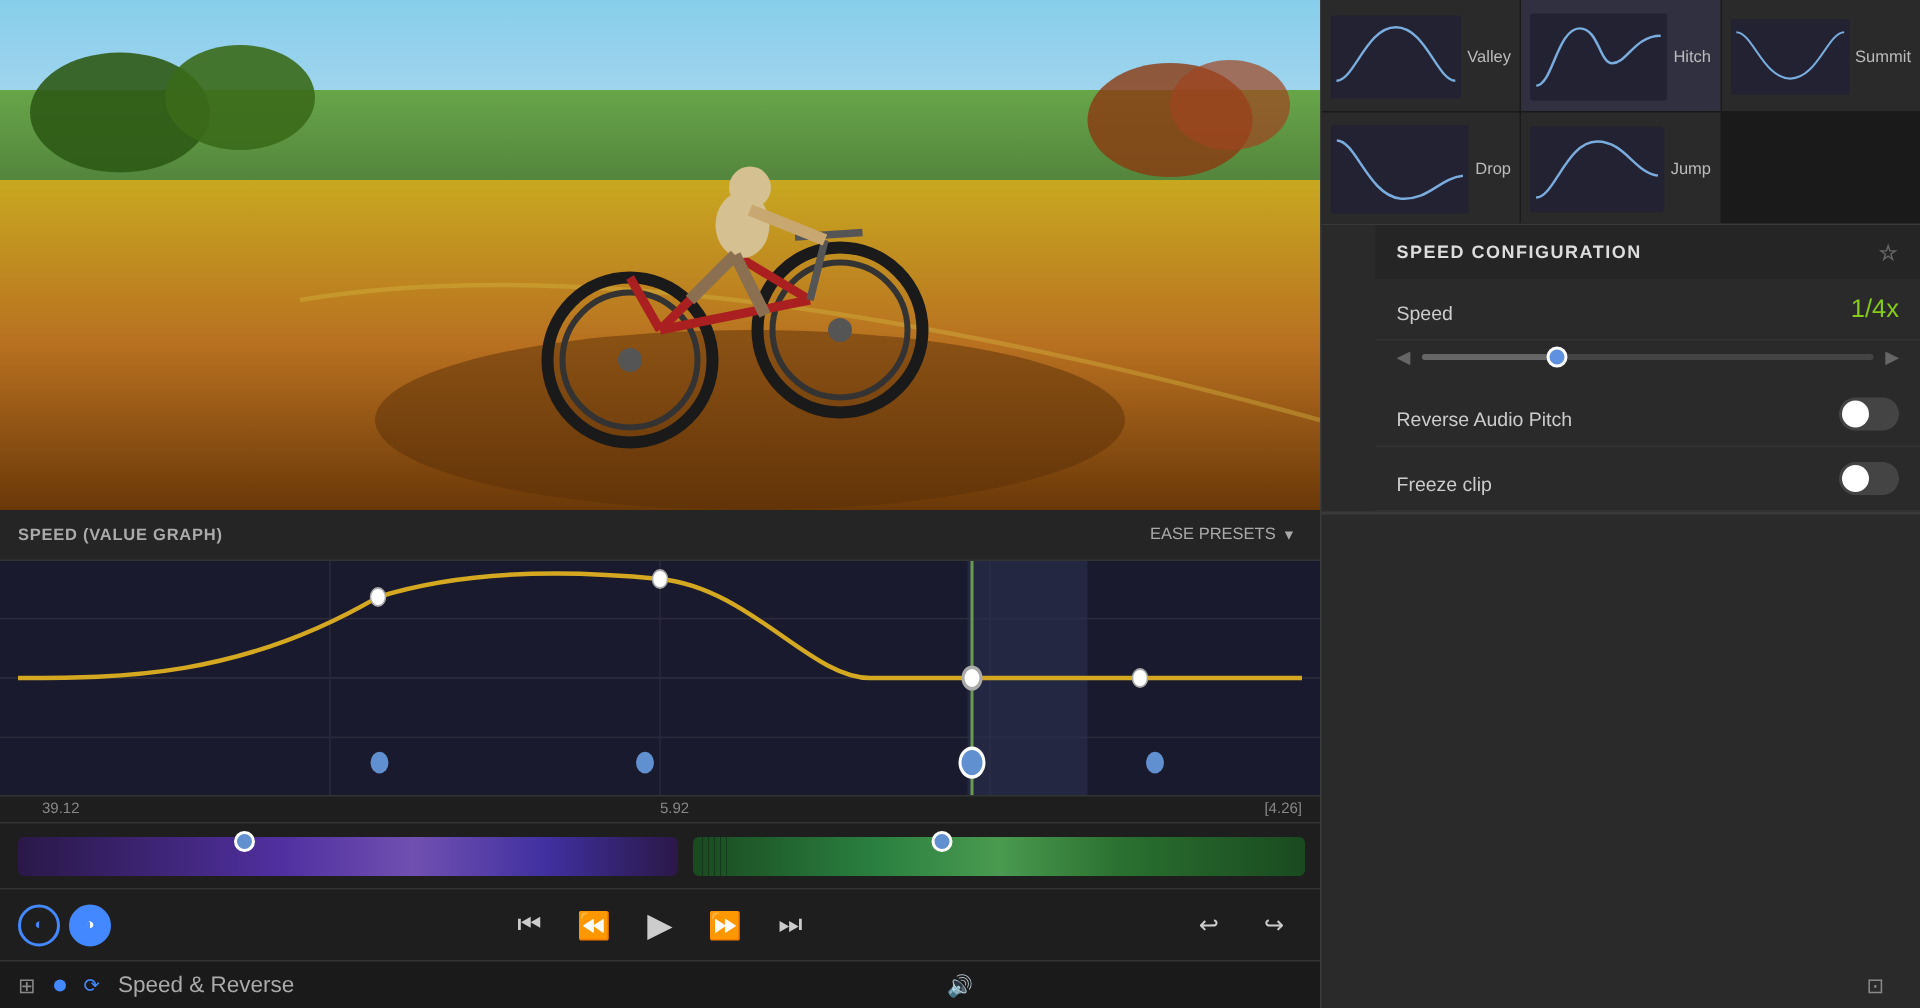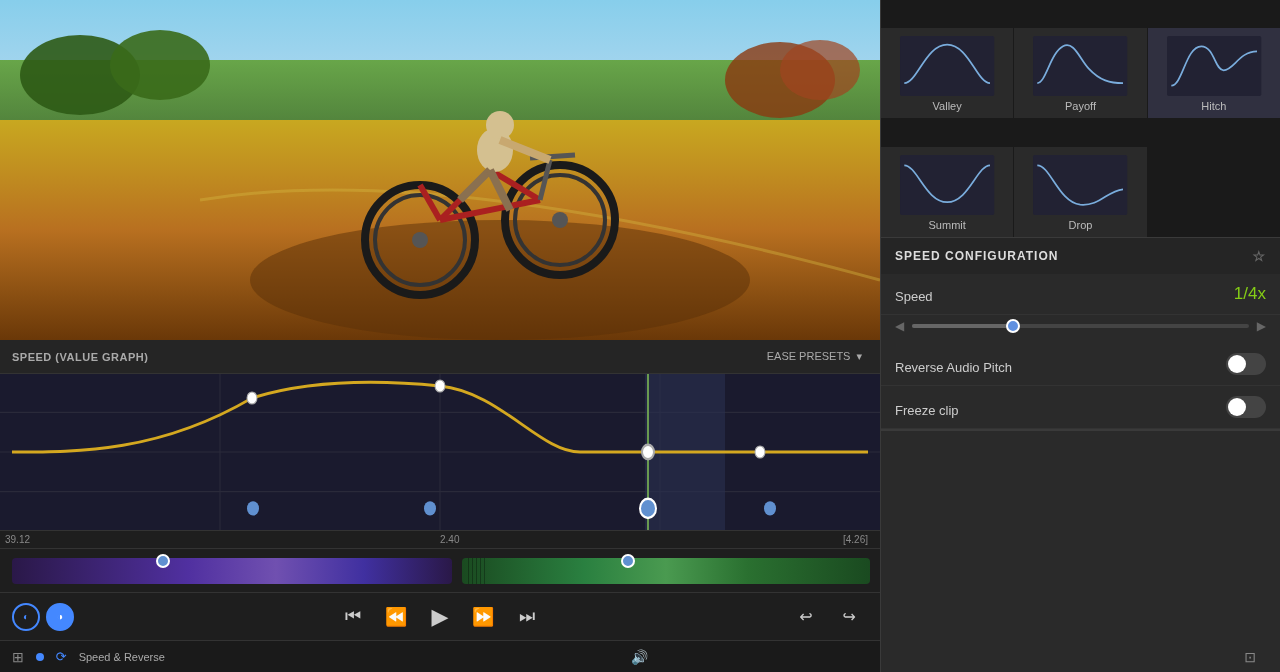--- a/index.html
+++ b/index.html
@@ -153,21 +153,21 @@
 
     .status-dot {
       width: 8px;
       height: 8px;
       background: #4488ff;
       border-radius: 50%;
     }
 
     .status-text {
       color: #aaa;
-      font-size: 11px;
+      font-size: 15px;
     }
 
     
     .right-panel {
       flex: 1;
       background: #2a2a2a;
       border-left: 1px solid #3a3a3a;
       display: flex;
       flex-direction: column;
       overflow-y: auto;
@@ -180,42 +180,41 @@
       gap: 1px;
       background: #1a1a1a;
       border-bottom: 1px solid #3a3a3a;
     }
 
     .preset-item {
       background: #2a2a2a;
       padding: 8px 6px 6px;
       cursor: pointer;
       display: flex;
-      flex-direction: column;
       align-items: center;
       gap: 4px;
-      margin-top: 28px;
     }
 
     .preset-item.active { background: #303040; }
 
     .preset-curve {
       width: 100%;
       height: 60px;
     }
 
     .preset-label {
       color: #bbb;
       font-size: 11px;
       text-align: center;
     }
 
     
     .config-section {
       border-bottom: 1px solid #3a3a3a;
+      padding-left: 36px;
     }
 
     .config-header {
       background: #252525;
       padding: 10px 14px;
       color: #ddd;
       font-size: 12px;
       font-weight: 600;
       letter-spacing: 1px;
       display: flex;
@@ -435,22 +434,22 @@
         <circle cx="760" cy="65" r="5" fill="#ffffff" stroke="#aaa" stroke-width="1"></circle>
 
         <circle cx="253" cy="112" r="6" fill="#6090d0"></circle>
         <circle cx="430" cy="112" r="6" fill="#6090d0"></circle>
         <circle cx="648" cy="112" r="8" fill="#6090d0" stroke="#fff" stroke-width="2"></circle>
         <circle cx="770" cy="112" r="6" fill="#6090d0"></circle>
       </svg>
     </div>
 
     <div style="background:#1e1e1e; height:18px; position:relative; display:flex; align-items:center; padding:0 12px; border-top:1px solid #333;">
-      <span style="color:#888;font-size:10px;position:absolute;left:5px;">39.12</span>
-      <span style="color:#888;font-size:10px;position:absolute;left:440px;">2.40</span>
+      <span style="color:#888;font-size:10px;position:absolute;left:28px;">39.12</span>
+      <span style="color:#888;font-size:10px;position:absolute;left:440px;">5.92</span>
       <span style="color:#888;font-size:10px;position:absolute;right:12px;">[4.26]</span>
     </div>
 
     <div class="timeline-track" style="height:44px; position:relative; background:#1e1e1e;">
 
       <div style="position:absolute; left:12px; width:440px; height:26px; top:9px; background:linear-gradient(90deg,#2a1848 0%,#5030a0 40%,#7050b0 60%,#4030a0 80%,#2a1848 100%); border-radius:4px;"></div>
 
       <div style="position:absolute; left:156px; top:5px; width:14px; height:14px; background:#6090d0; border-radius:50%; border:2px solid #fff; z-index:2;"></div>
 
       <div style="position:absolute; left:462px; right:10px; height:26px; top:9px; background:linear-gradient(90deg,#1a4a20 0%,#2a8040 30%,#4a9a50 50%,#2a7030 70%,#1a4a20 100%); border-radius:4px;"></div>
@@ -496,27 +495,20 @@
 
     <div class="presets-grid">
 
       <div class="preset-item">
         <svg class="preset-curve" viewBox="0 0 110 70">
           <rect width="110" height="70" fill="#222233" rx="2"></rect>
           <path d="M5,55 C20,55 30,10 55,10 C80,10 90,55 105,55" stroke="#7aaddd" stroke-width="2" fill="none"></path>
         </svg>
         <span class="preset-label">Valley</span>
       </div>
-      <div class="preset-item">
-        <svg class="preset-curve" viewBox="0 0 110 70">
-          <rect width="110" height="70" fill="#222233" rx="2"></rect>
-          <path d="M5,55 C15,55 20,20 35,12 C48,5 55,28 65,38 C78,52 90,55 105,55" stroke="#7aaddd" stroke-width="2" fill="none"></path>
-        </svg>
-        <span class="preset-label">Payoff</span>
-      </div>
       <div class="preset-item active">
         <svg class="preset-curve" viewBox="0 0 110 70">
           <rect width="110" height="70" fill="#222233" rx="2"></rect>
           <path d="M5,58 C18,58 22,12 40,12 C55,12 56,40 66,40 C78,40 84,18 105,18" stroke="#7aaddd" stroke-width="2" fill="none"></path>
         </svg>
         <span class="preset-label">Hitch</span>
       </div>
 
       <div class="preset-item">
         <svg class="preset-curve" viewBox="0 0 110 70">
@@ -524,20 +516,27 @@
           <path d="M5,12 C20,12 30,55 55,55 C80,55 90,12 105,12" stroke="#7aaddd" stroke-width="2" fill="none"></path>
         </svg>
         <span class="preset-label">Summit</span>
       </div>
       <div class="preset-item">
         <svg class="preset-curve" viewBox="0 0 110 70">
           <rect width="110" height="70" fill="#222233" rx="2"></rect>
           <path d="M5,12 C20,12 30,55 55,58 C78,60 86,42 105,40" stroke="#7aaddd" stroke-width="2" fill="none"></path>
         </svg>
         <span class="preset-label">Drop</span>
+      </div>
+      <div class="preset-item">
+        <svg class="preset-curve" viewBox="0 0 110 70">
+          <rect width="110" height="70" fill="#222233" rx="2"></rect>
+          <path d="M5,58 C20,58 30,12 55,12 C78,12 86,38 105,40" stroke="#7aaddd" stroke-width="2" fill="none"></path>
+        </svg>
+        <span class="preset-label">Jump</span>
       </div>
     </div>
 
     <div class="config-section">
       <div class="config-header">
         <span>SPEED CONFIGURATION</span>
         <span class="star-icon">☆</span>
       </div>
 
       <div class="config-row">

